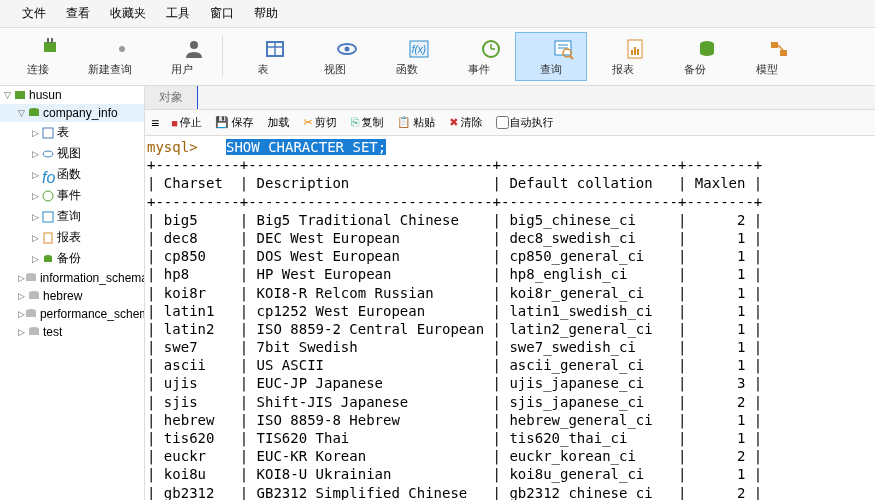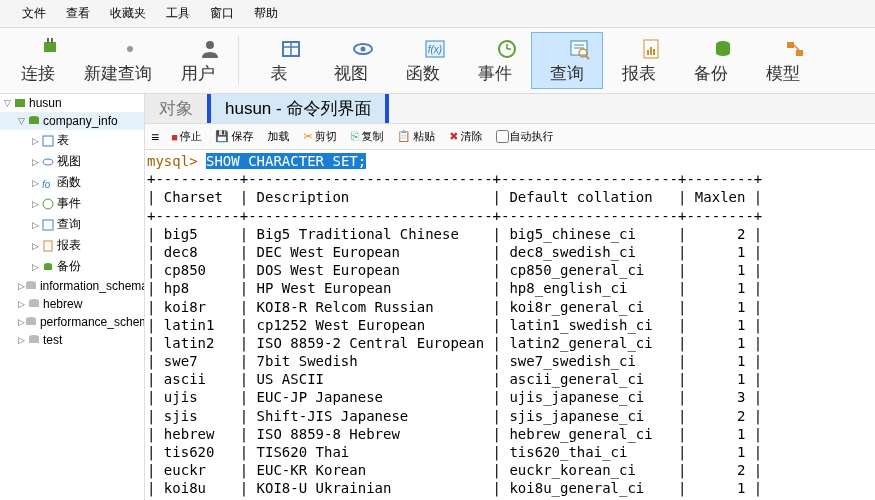--- a/index.html
+++ b/index.html
@@ -3,38 +3,38 @@
 <meta charset="utf-8">
 <style>
 * { margin: 0; padding: 0; box-sizing: border-box; }
 body { font-family: "Microsoft YaHei", Arial, sans-serif; font-size: 12px; background: #fff; width: 875px; height: 500px; overflow: hidden; }
 .menubar { display: flex; background: #f5f5f5; border-bottom: 1px solid #ddd; padding: 2px 12px; }
 .menubar span { padding: 3px 10px; cursor: default; }
 .toolbar { display: flex; align-items: flex-start; background: #fafafa; border-bottom: 1px solid #ddd; padding: 4px 2px; }
 .tool { display: flex; flex-direction: column; align-items: center; padding: 4px 10px; cursor: pointer; }
 .tool.selected { background: #cce7ff; border: 1px solid #7ab8e6; padding: 3px 9px; }
 .tool .ic { width: 28px; height: 24px; display: flex; align-items: flex-end; justify-content: center; margin-left: 24px; }
-.tool .lbl { font-size: 17px; padding-top: 2px; color: #333; }
+.tool .lbl { font-size: 11px; padding-top: 2px; color: #333; }
 .divider { width: 1px; background: #ddd; margin: 4px 4px; align-self: stretch; }
 .main { display: flex; height: calc(500px - 75px); }
 .sidebar { width: 145px; border-right: 1px solid #ddd; background: #fff; font-size: 12px; overflow: hidden; }
 .tree-item { padding: 2px 4px; white-space: nowrap; display: flex; align-items: center; }
 .tree-item .tri { display: inline-block; width: 10px; font-size: 9px; color: #666; }
 .tree-item .db { width: 12px; height: 12px; display: inline-block; margin-right: 3px; }
 .tree-item.sel { background: #e5f1fb; }
 .content { flex: 1; display: flex; flex-direction: column; overflow: hidden; }
 .tabs { display: flex; background: #f5f5f5; border-bottom: 1px solid #ddd; }
-.tab { padding: 3px 14px; font-size: 17px; border-right: 4px solid #1d4ed8; background: #fff; cursor: pointer; display: flex; align-items: center; }
+.tab { padding: 3px 14px; font-size: 12px; border-right: 1px solid #1d4ed8; background: #fff; cursor: pointer; display: flex; align-items: center; }
 .tab.active { background: #d4e8f7; }
 .tab.inactive { background: #ececec; color: #777; }
 .subbar { display: flex; align-items: center; padding: 3px 6px; border-bottom: 1px solid #ddd; background: #fafafa; font-size: 11px; }
 .subbar .btn { padding: 2px 6px; margin-right: 2px; cursor: pointer; display: flex; align-items: center; }
 .console { font-family: Consolas, monospace; font-size: 14px; line-height: 1.3; padding: 2px 0 0 2px; white-space: pre; overflow: hidden; color: #000; }
 .prompt { color: #a16207; }
-.highlight { background: #1a7fd4; color: #fff; }
+.highlight { background: #1a7fd4; color: #fff; margin-left: 20px; }
 svg { display: block; }
 </style>
 </head>
 <body>
 
 <div class="menubar" id="menubar">
     <span>文件</span>
     <span>查看</span>
     <span>收藏夹</span>
     <span>工具</span>
@@ -188,21 +188,21 @@
         <span class="tri">▷</span>
         <span class="db">
           <svg width="12" height="12">
             <ellipse cx="6" cy="6" rx="5" ry="3" fill="none" stroke="#4a7cbf"></ellipse>
           </svg>
         </span>
         <span>视图</span>
       </div>
       <div class="tree-item" style="padding-left: 32px;">
         <span class="tri">▷</span>
-        <span class="db"><span style="color:#2a8ccc;font-style:italic;font-size:10px;">fo</span></span>
+        <span class="db"><span style="color:#2a8ccc;font-style:italic;font-size:16px;">fo</span></span>
         <span>函数</span>
       </div>
       <div class="tree-item" style="padding-left: 32px;">
         <span class="tri">▷</span>
         <span class="db">
           <svg width="12" height="12">
             <circle cx="6" cy="6" r="5" fill="none" stroke="#5aa02c"></circle>
           </svg>
         </span>
         <span>事件</span>
@@ -272,21 +272,20 @@
             <ellipse cx="6" cy="3" rx="5" ry="2" fill="#bbb"></ellipse>
             <rect x="1" y="3" width="10" height="6" fill="#bbb"></rect>
           </svg>
         </span>
         <span>test</span>
       </div>
     </div>
   <div class="content">
     <div class="tabs" id="tabs">
         <div class="tab inactive">对象</div>
-        <div class="tab active">husun - 命令列界面</div>
       </div>
     <div class="subbar">
       <span style="margin-right:6px;font-size:14px;">≡</span>
       <span class="btn">
           <span style="color:#c33;margin-right:2px;">■</span>
           <span>停止</span>
         </span>
       <span class="btn">
           <span style="color:#2a7;margin-right:2px;">💾</span>
           <span>保存</span>

